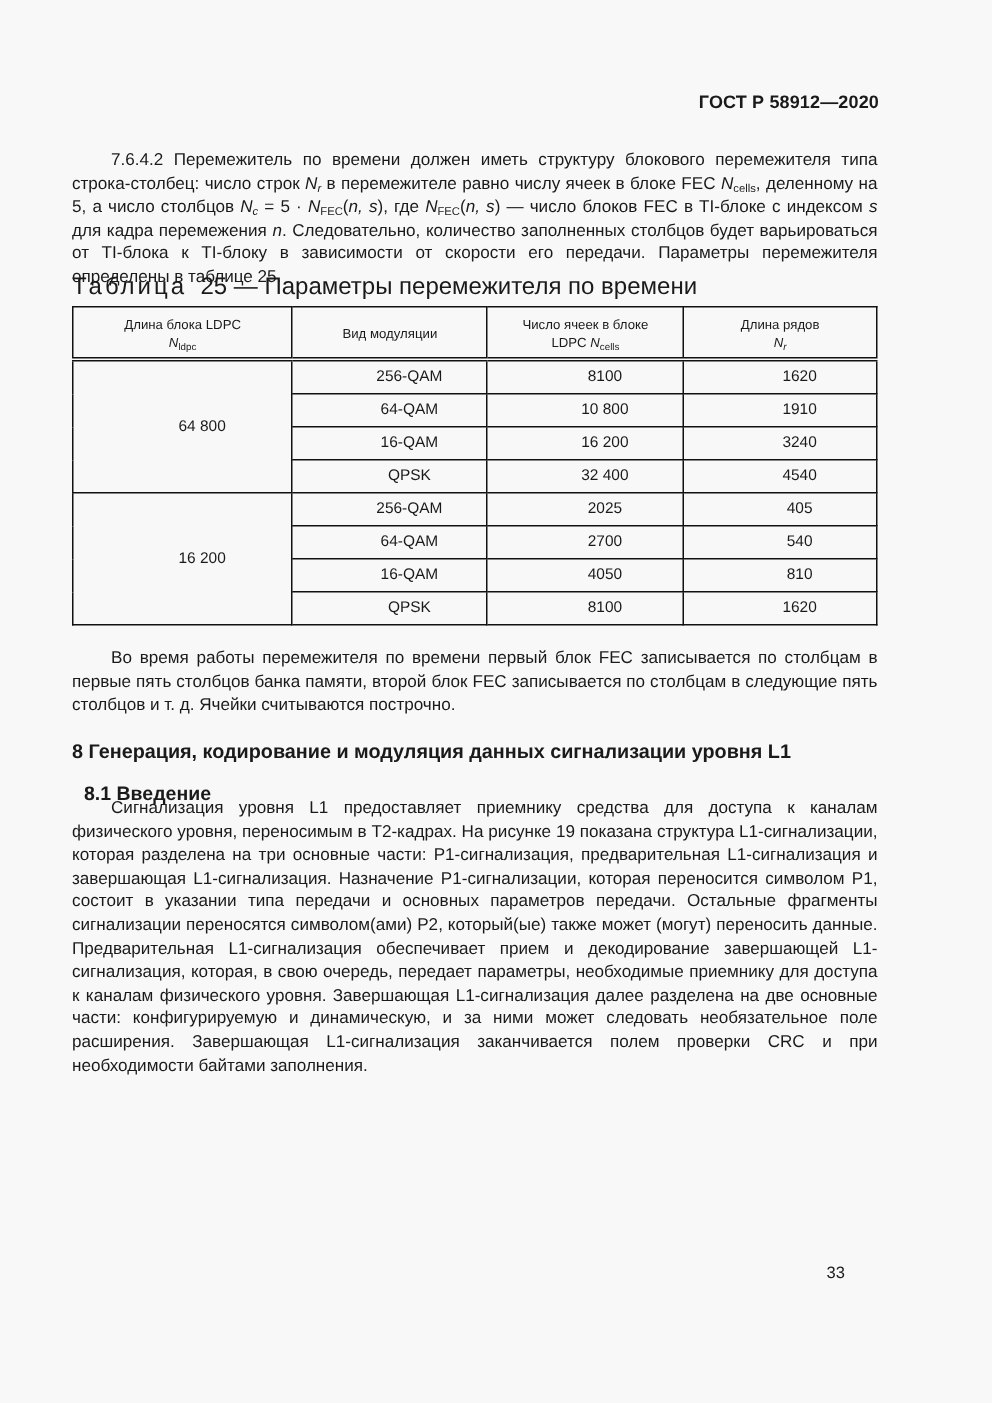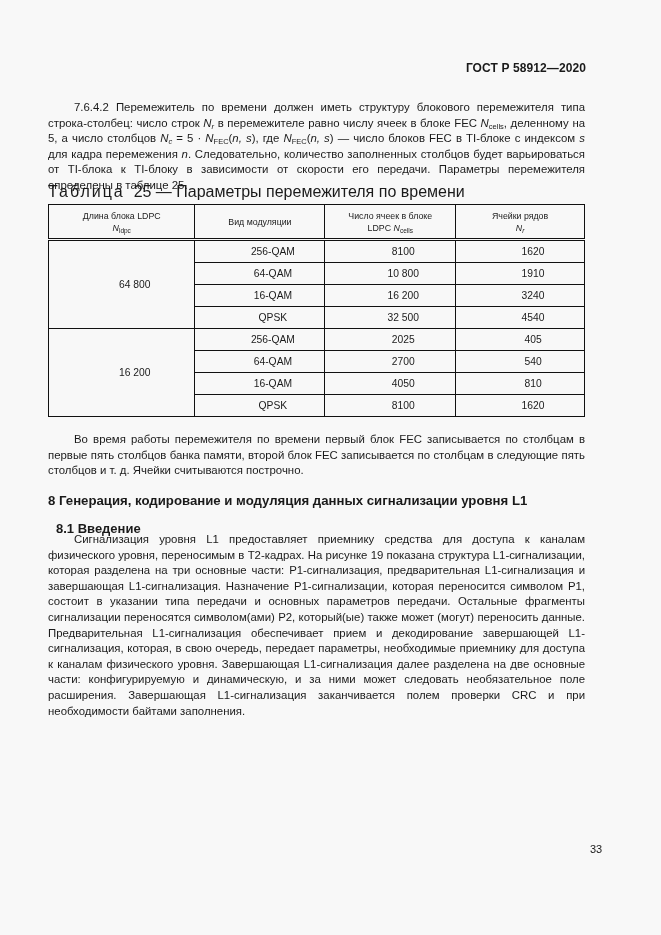--- a/index.html
+++ b/index.html
@@ -59,40 +59,40 @@
     .section-title {
       position: absolute; left: 48px; top: 493px;
       font-weight: bold; font-size: 13.2px;
     }
     .subsection-title {
       position: absolute; left: 56px; top: 521px;
       font-weight: bold; font-size: 13px;
     }
     .p3 { top: 532px; }
     .page-number {
-      position: absolute; top: 843px; left: 590px;
+      position: absolute; top: 843px; left: 551px;
       font-size: 11px;
     }
   </style>
 </head>
 <body>
 
 <div class="page-header">ГОСТ Р 58912—2020</div>
 
 <p class="para p1"><span class="indent"></span><span>7.6.4.2</span> <span>Перемежитель по времени должен иметь структуру блокового перемежителя типа строка-столбец: число строк </span><i>N</i><sub><i>r</i></sub><span> в перемежителе равно числу ячеек в блоке FEC </span><i>N</i><sub>cells</sub><span>, деленному на 5, а число столбцов </span><i>N</i><sub><i>c</i></sub><span> = 5 · </span><i>N</i><sub>FEC</sub><span>(</span><i>n, s</i><span>), где </span><i>N</i><sub>FEC</sub><span>(</span><i>n, s</i><span>) — число блоков FEC в TI-блоке с индексом </span><i>s</i><span> для кадра перемежения </span><i>n</i><span>. Следовательно, количество заполненных столбцов будет варьироваться от TI-блока к TI-блоку в зависимости от скорости его передачи. Параметры перемежителя определены в таблице 25.</span></p>
 
 <div class="table-caption"><span class="spaced">Таблица</span>&nbsp;&nbsp;<span>25 — Параметры перемежителя по времени</span></div>
 
 <table class="data-table">
   <thead>
     <tr>
       <th class="col1"><span>Длина блока LDPC</span><br><i>N</i><sub>ldpc</sub></th>
       <th class="col2"><span>Вид модуляции</span></th>
       <th class="col3"><span>Число ячеек в блоке</span><br><span>LDPC </span><i>N</i><sub>cells</sub></th>
-      <th class="col4"><span>Ячейки рядов</span><br><i>N</i><sub><i>r</i></sub></th>
+      <th class="col4"><span>Длина рядов</span><br><i>N</i><sub><i>r</i></sub></th>
     </tr>
   </thead>
   <tbody>
     <tr>
       <td rowspan="4">64 800</td>
       <td>256-QAM</td>
       <td>8100</td>
       <td>1620</td>
     </tr>
     <tr>
@@ -100,21 +100,21 @@
       <td>10 800</td>
       <td>1910</td>
     </tr>
     <tr>
       <td>16-QAM</td>
       <td>16 200</td>
       <td>3240</td>
     </tr>
     <tr>
       <td>QPSK</td>
-      <td>32 500</td>
+      <td>32 400</td>
       <td>4540</td>
     </tr>
     <tr>
       <td rowspan="4">16 200</td>
       <td>256-QAM</td>
       <td>2025</td>
       <td>405</td>
     </tr>
     <tr>
       <td>64-QAM</td>

